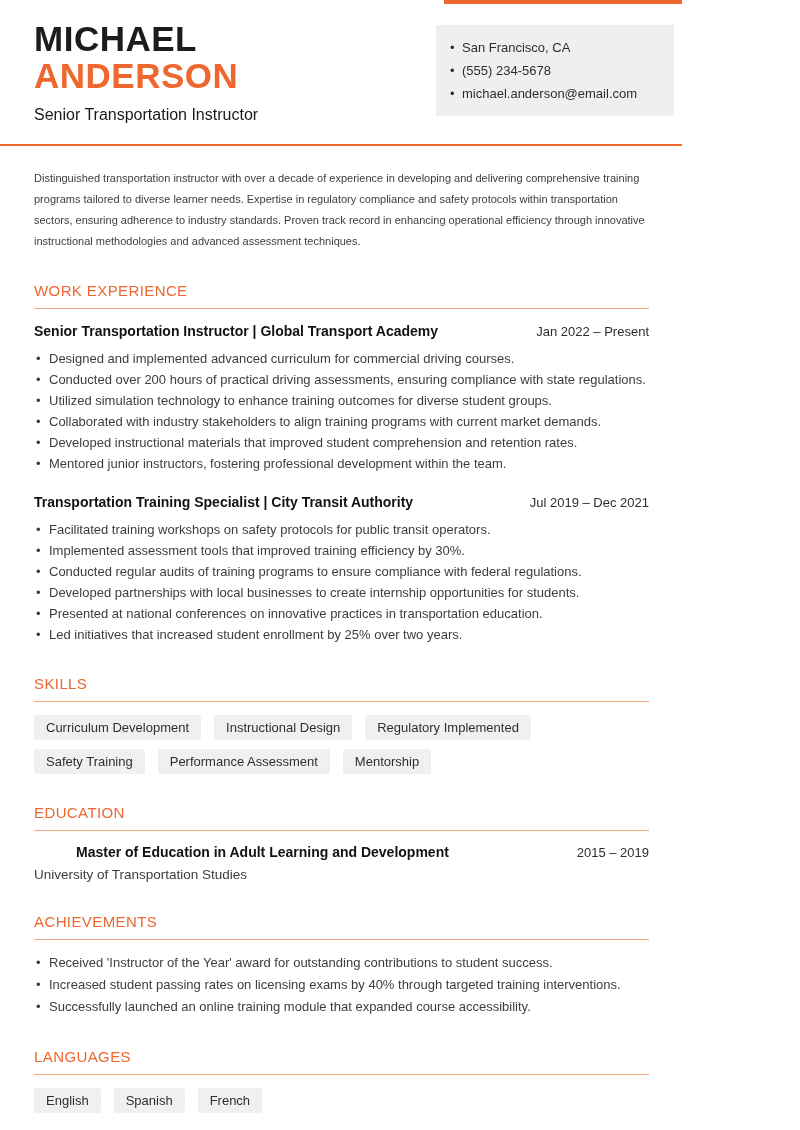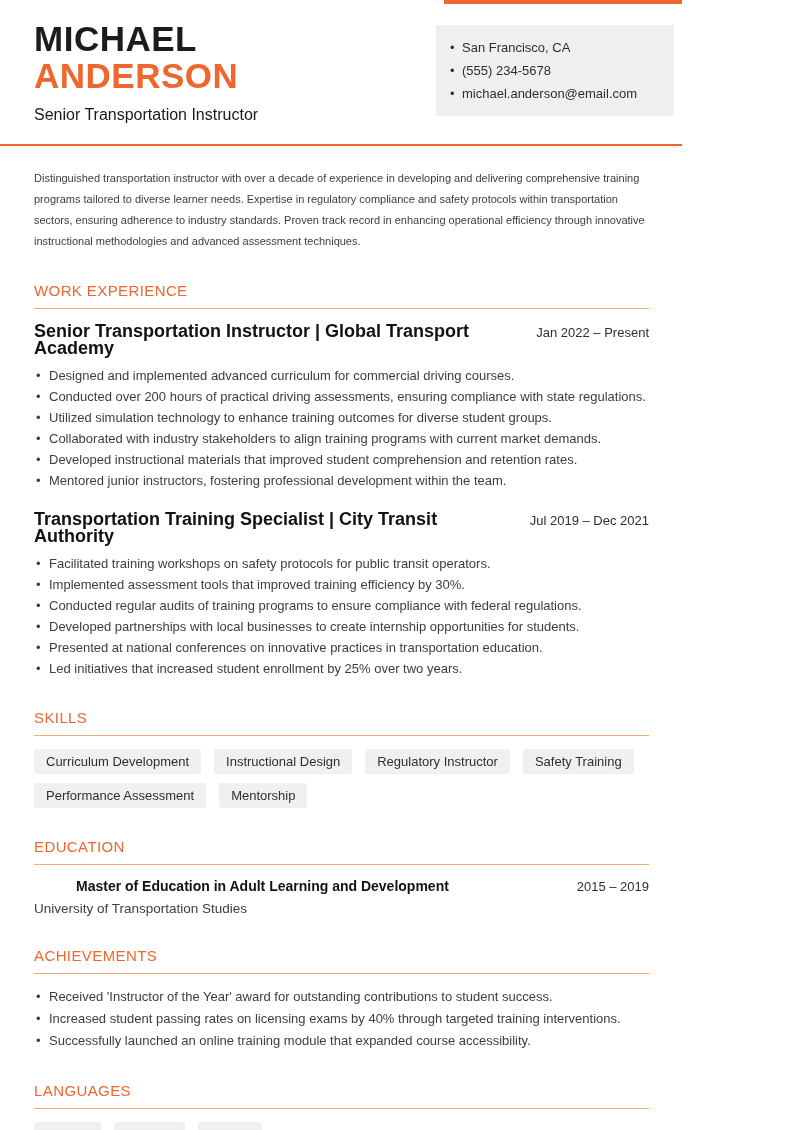--- a/index.html
+++ b/index.html
@@ -22,21 +22,21 @@
   .contact-item::before { content:"•"; position:absolute; left:0; color:#2E2E2E; }
   .header-divider { margin-top:20px; height:2px; background:var(--accent); }
   .content { padding:0 33px 0 34px; }
   .summary { margin-top:22px; font-size:11px; line-height:21px; color:var(--body); }
   .section { margin-top:30px; }
   .section-heading { color:var(--accent); font-size:15px; font-weight:normal; letter-spacing:0.4px; line-height:18px; }
   .section-rule { margin-top:8px; height:1px; background:var(--rule); }
   .job { margin-top:14px; }
   .job + .job { margin-top:20px; }
   .job-head { display:flex; justify-content:space-between; align-items:baseline; }
-  .job-name { font-size:18px; font-weight:bold; color:#121212; line-height:17px; }
+  .job-name { font-size:14px; font-weight:bold; color:#121212; line-height:17px; }
   .job-dates { font-size:13px; color:#2E2E2E; white-space:nowrap; margin-left:16px; }
   ul.bullets { margin-top:8px; list-style:none; }
   ul.bullets li { position:relative; padding-left:15px; font-size:13px; line-height:21px; color:var(--body); }
   ul.bullets li::before { content:"•"; position:absolute; left:2px; color:var(--body); }
   ul.bullets.loose { margin-top:12px; }
   ul.bullets.loose li { line-height:22px; }
   .tags { margin-top:13px; display:flex; flex-wrap:wrap; gap:9px 13px; }
   .tag { background:var(--chip); color:#2F2F2F; font-size:13px; line-height:13px; padding:6px 12px; border-radius:2px; }
   .edu-head { margin-top:13px; display:flex; justify-content:space-between; align-items:baseline; }
   .edu-degree { font-size:14px; font-weight:bold; color:#121212; line-height:17px;padding-left:42px; }
@@ -100,21 +100,21 @@
         </ul>
       </div>
     </section>
 
     <section class="section">
       <h2 class="section-heading">SKILLS</h2>
       <div class="section-rule"></div>
       <div class="tags">
         <span class="tag">Curriculum Development</span>
         <span class="tag">Instructional Design</span>
-        <span class="tag">Regulatory Instructor</span>
+        <span class="tag">Regulatory Implemented</span>
         <span class="tag">Safety Training</span>
         <span class="tag">Performance Assessment</span>
         <span class="tag">Mentorship</span>
       </div>
     </section>
 
     <section class="section">
       <h2 class="section-heading">EDUCATION</h2>
       <div class="section-rule"></div>
       <div class="edu-head">

